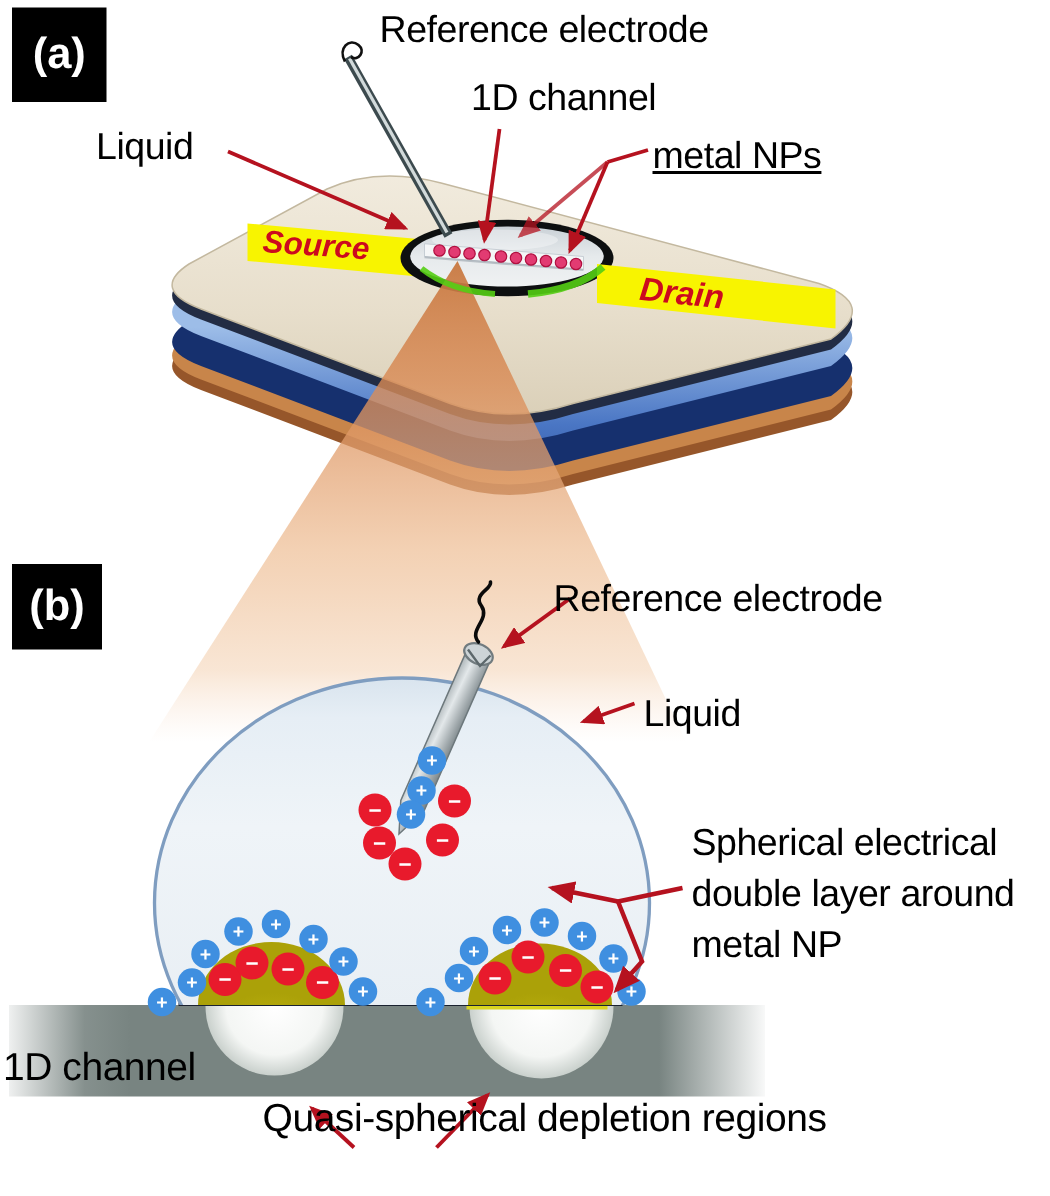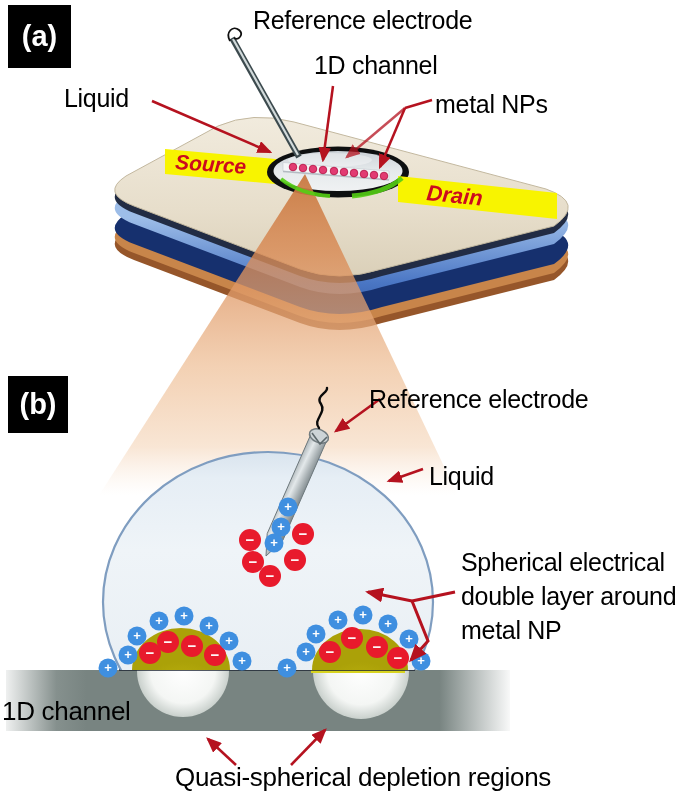--- a/index.html
+++ b/index.html
@@ -253,24 +253,24 @@
     </g>
     <path d="M 236,765 L 208,739" marker-end="url(#ah)"></path>
     <path d="M 291,765 L 325,730" marker-end="url(#ah)"></path>
   </g>
 </svg>
 
 <div class="panel-tag" style="left:8px;top:5px;width:63px;height:63px;">(a)</div>
 <div class="lbl" style="left:253px;top:6px;">Reference electrode</div>
 <div class="lbl" style="left:314px;top:51px;">1D channel</div>
 <div class="lbl" style="left:64px;top:84px;">Liquid</div>
-<div class="lbl" style="left:435px;top:90px;">metal NPs</div>
+<div class="lbl" style="left:435px;top:90px;text-decoration:underline;">metal NPs</div>
 <div class="band-label" style="left:176px;top:150px;transform:rotate(4deg);">Source</div>
 <div class="band-label" style="left:428px;top:180px;transform:rotate(6deg);font-size:22px;">Drain</div>
 
 <div class="panel-tag" style="left:8px;top:376px;width:60px;height:57px;">(b)</div>
 <div class="lbl" style="left:369px;top:385px;">Reference electrode</div>
 <div class="lbl" style="left:429px;top:462px;">Liquid</div>
 <div class="lbl wrap" style="left:461px;top:545px;width:245px;">Spherical electrical double layer around metal NP</div>
 <div class="lbl" style="left:2px;top:696px;font-size:26px;">1D channel</div>
-<div class="lbl" style="left:175px;top:762px;font-size:26px;">Quasi-spherical depletion regions</div>
+<div class="lbl" style="left:175px;top:730px;font-size:26px;">Quasi-spherical depletion regions</div>
 
 </div>
 
 </body></html>

